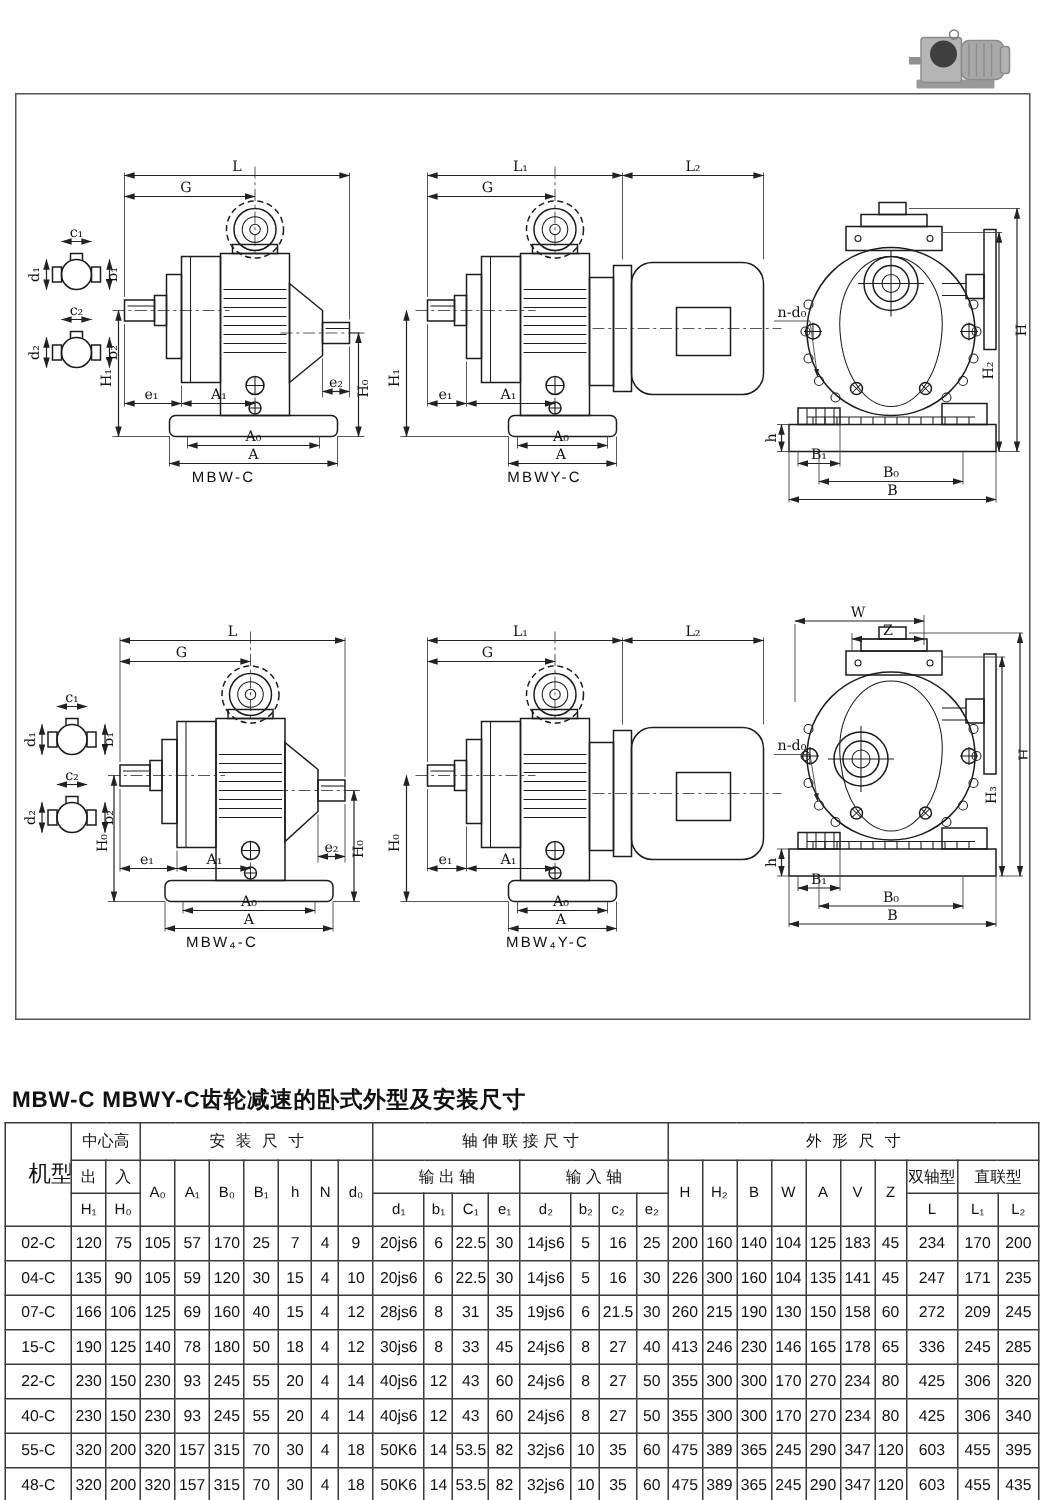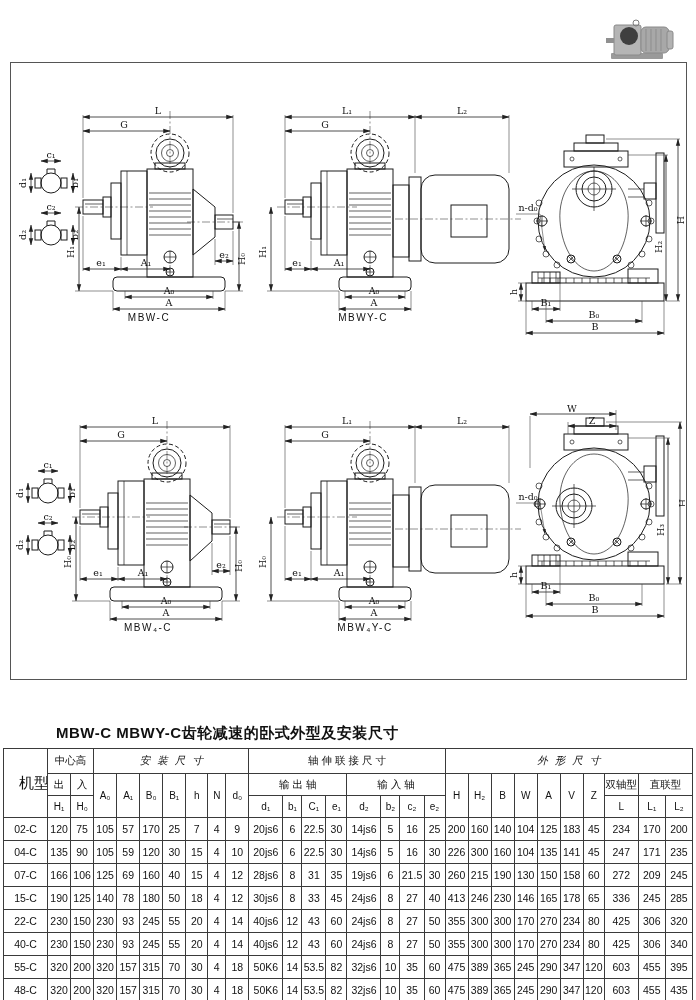--- a/index.html
+++ b/index.html
@@ -12,32 +12,32 @@
   .dbox svg{display:block;}
   .ln{fill:none;stroke:#1c1c1c;stroke-width:1;}
   .th{fill:none;stroke:#1c1c1c;stroke-width:0.7;}
   .fn{fill:none;stroke:#1c1c1c;stroke-width:0.7;}
   .cl{fill:none;stroke:#444;stroke-width:0.6;stroke-dasharray:8 2.5 2 2.5;}
   .xl{fill:none;stroke:#444;stroke-width:0.6;}
   .sc{stroke-dasharray:4 2.5;}
   .dt{font-family:"DejaVu Serif",serif;font-size:9.5px;fill:#111;text-anchor:middle;}
   .lb{font-family:"Liberation Sans",sans-serif;font-size:10px;letter-spacing:1.5px;fill:#111;text-anchor:middle;}
   
-  .title{position:absolute;left:8px;top:724px;font-size:15px;font-weight:bold;letter-spacing:0.5px;margin-left:48px;}
+  .title{position:absolute;left:8px;top:724px;font-size:15px;font-weight:bold;letter-spacing:0.5px;}
   
   .twrap{position:absolute;left:3px;top:748px;width:691px;}
   table{border-collapse:collapse;table-layout:fixed;width:690px;font-size:10.5px;}
   th,td{border:1px solid #3a3a3a;text-align:center;vertical-align:middle;padding:0;
         font-weight:normal;white-space:nowrap;overflow:hidden;}
   thead tr.r1 th{height:24px;}
   thead tr.r2 th{height:21px;}
   thead tr.r3 th{height:21px;}
   tbody td{height:22px;}
   .vert span{display:inline-block;width:13px;line-height:13px;word-break:break-all;font-size:15px;}
-  .sp1{letter-spacing:7px;text-indent:7px;font-style:italic;}
+  .sp1{letter-spacing:7px;text-indent:7px;}
   .sp2{letter-spacing:3px;text-indent:3px;}
   .sub{font-size:10px;}
 </style>
 </head>
 <body>
 
 <div class="page">
 
   <svg class="photo" width="72" height="50" viewBox="0 0 72 50">
     <rect x="5" y="41" width="52" height="6" rx="1" fill="#9a9a9a"></rect>

